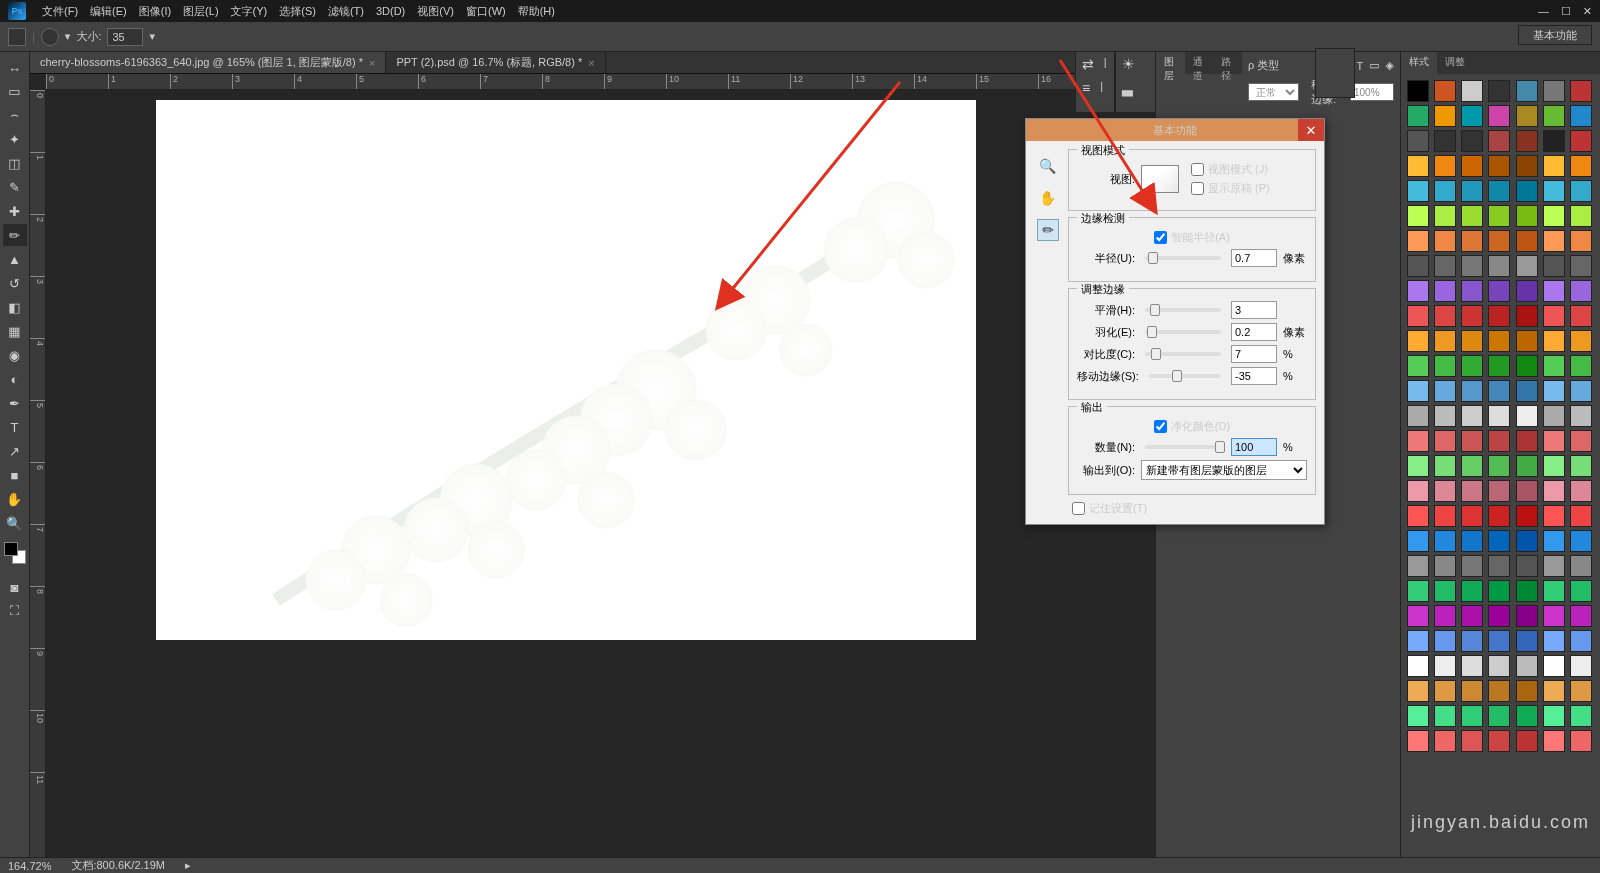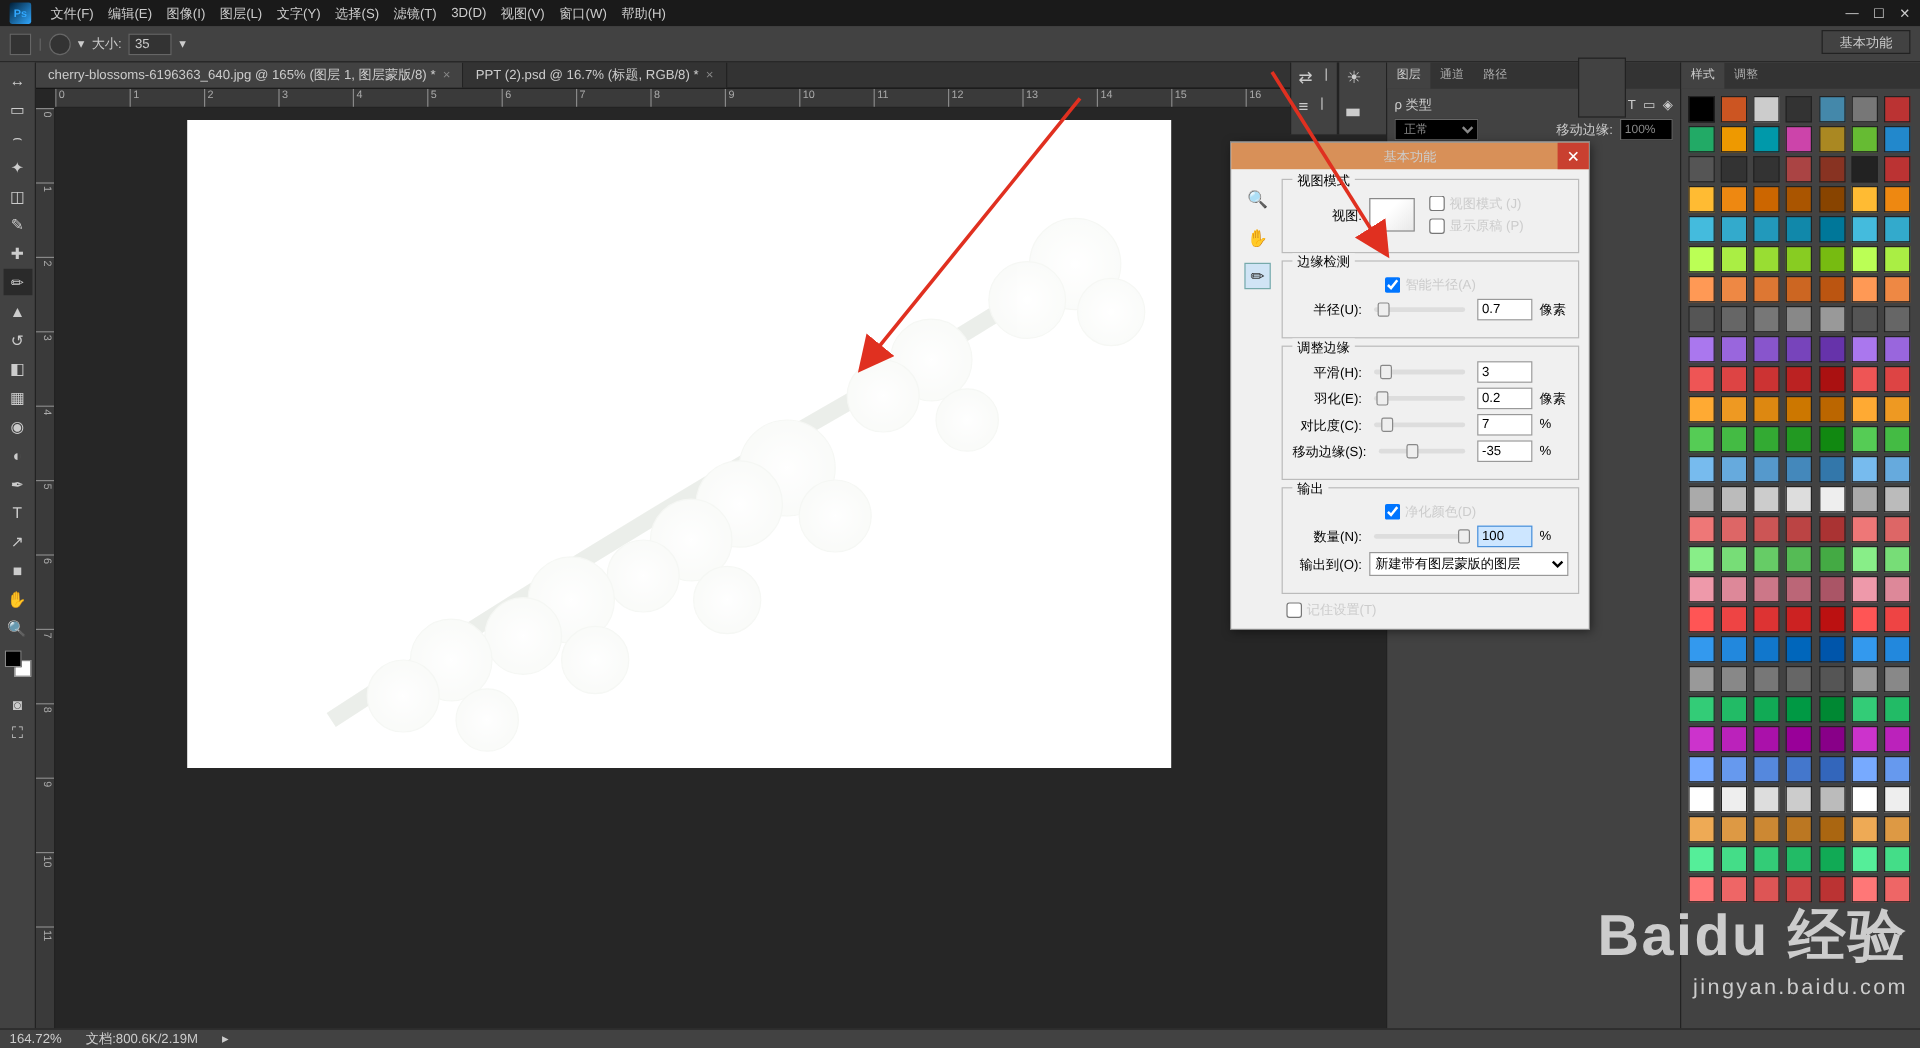--- a/index.html
+++ b/index.html
@@ -26,30 +26,30 @@
 .tab{padding:3px 10px;background:#424242;border-right:1px solid #222;color:#ccc;cursor:pointer;white-space:nowrap;font-size:10px;display:flex;align-items:center;gap:6px}
 .tab.inactive{background:#333;color:#888}
 .tab .close{color:#888}
 .ruler-h{height:16px;background:#3a3a3a;border-bottom:1px solid #222;display:flex;margin-left:16px;position:relative;overflow:hidden}
 .ruler-h .tick{flex:none;width:62px;border-left:1px solid #888;font-size:9px;color:#aaa;padding-left:2px;height:16px;line-height:6px;padding-top:2px}
 .ruler-v{width:16px;background:#3a3a3a;border-right:1px solid #222;position:absolute;top:38px;bottom:0;left:0;display:flex;flex-direction:column}
 .ruler-v .tick{flex:none;height:62px;border-top:1px solid #888;font-size:9px;color:#aaa;writing-mode:vertical-rl;padding-top:2px}
 .canvas-wrap{position:absolute;left:16px;top:38px;right:0;bottom:0;background:#262626}
 .canvas{position:absolute;left:110px;top:10px;width:820px;height:540px;background:#fff}
 .canvas svg{width:100%;height:100%}
-.right-panels{width:245px;background:#424242;border-left:1px solid #222;display:flex;flex-direction:column}
+.right-panels{width:245px;background:#424242;border-left:1px solid #222;display:flex;flex-direction:row}
 .mini-panel{border-bottom:1px solid #222;padding:6px}
 .mini-row{display:flex;gap:10px;padding:4px 6px}
 .mini-icon{color:#ccc;font-size:14px}
 .panel-tabs{display:flex;height:22px;background:#333}
 .panel-tabs .pt{padding:3px 8px;color:#aaa;cursor:pointer;font-size:10px}
 .panel-tabs .pt.active{background:#424242;color:#ccc}
 .layers-panel{padding:6px}
 .layer-mode{display:flex;gap:6px;align-items:center;margin-bottom:4px}
-.layer-mode select,.layer-mode input{background:#000000;border:1px solid #666;color:#888;height:18px;font-size:10px;padding:0 3px}
+.layer-mode select,.layer-mode input{background:#ffffff;border:1px solid #666;color:#888;height:18px;font-size:10px;padding:0 3px}
 .styles-panel{width:200px;background:#424242;border-left:1px solid #222;overflow-y:auto}
 .styles-grid{display:grid;grid-template-columns:repeat(7,1fr);gap:3px;padding:6px}
 .style-sw{width:22px;height:22px;border:1px solid #222;cursor:pointer}
 .dialog{position:absolute;left:1025px;top:118px;width:300px;background:#f0f0f0;border:1px solid #888;box-shadow:2px 2px 8px rgba(0,0,0,.5);color:#000}
 .dialog-titlebar{height:22px;background:#d89058;display:flex;align-items:center;justify-content:center;color:#000;position:relative;font-size:11px}
 .dialog-close{position:absolute;right:0;top:0;width:26px;height:22px;background:#c94030;color:#fff;display:flex;align-items:center;justify-content:center;cursor:pointer;font-size:13px}
 .dialog-body{padding:8px;display:flex;gap:6px}
 .dialog-tools{width:28px;display:flex;flex-direction:column;gap:10px;padding-top:6px;align-items:center}
 .dialog-tools .dt{width:22px;height:22px;display:flex;align-items:center;justify-content:center;font-size:14px;color:#333}
 .dialog-tools .dt.active{background:#d0e4f5;border:1px solid #7aa}
@@ -595,15 +595,14 @@
   <line x1="1060" y1="60" x2="1145" y2="195" stroke="#e03020" stroke-width="3" marker-end="url(#ah2)"></line>
 </svg>
 
 <div class="status-bar">
   <span>164.72%</span>
   <span><span>文档:</span><span>800.6K/2.19M</span></span>
   <span>▸</span>
 </div>
 
 <div class="watermark">
-  <div class="big">Baidu 经验</div>
   <div class="sm">jingyan.baidu.com</div>
 </div>
 
 </body></html>

